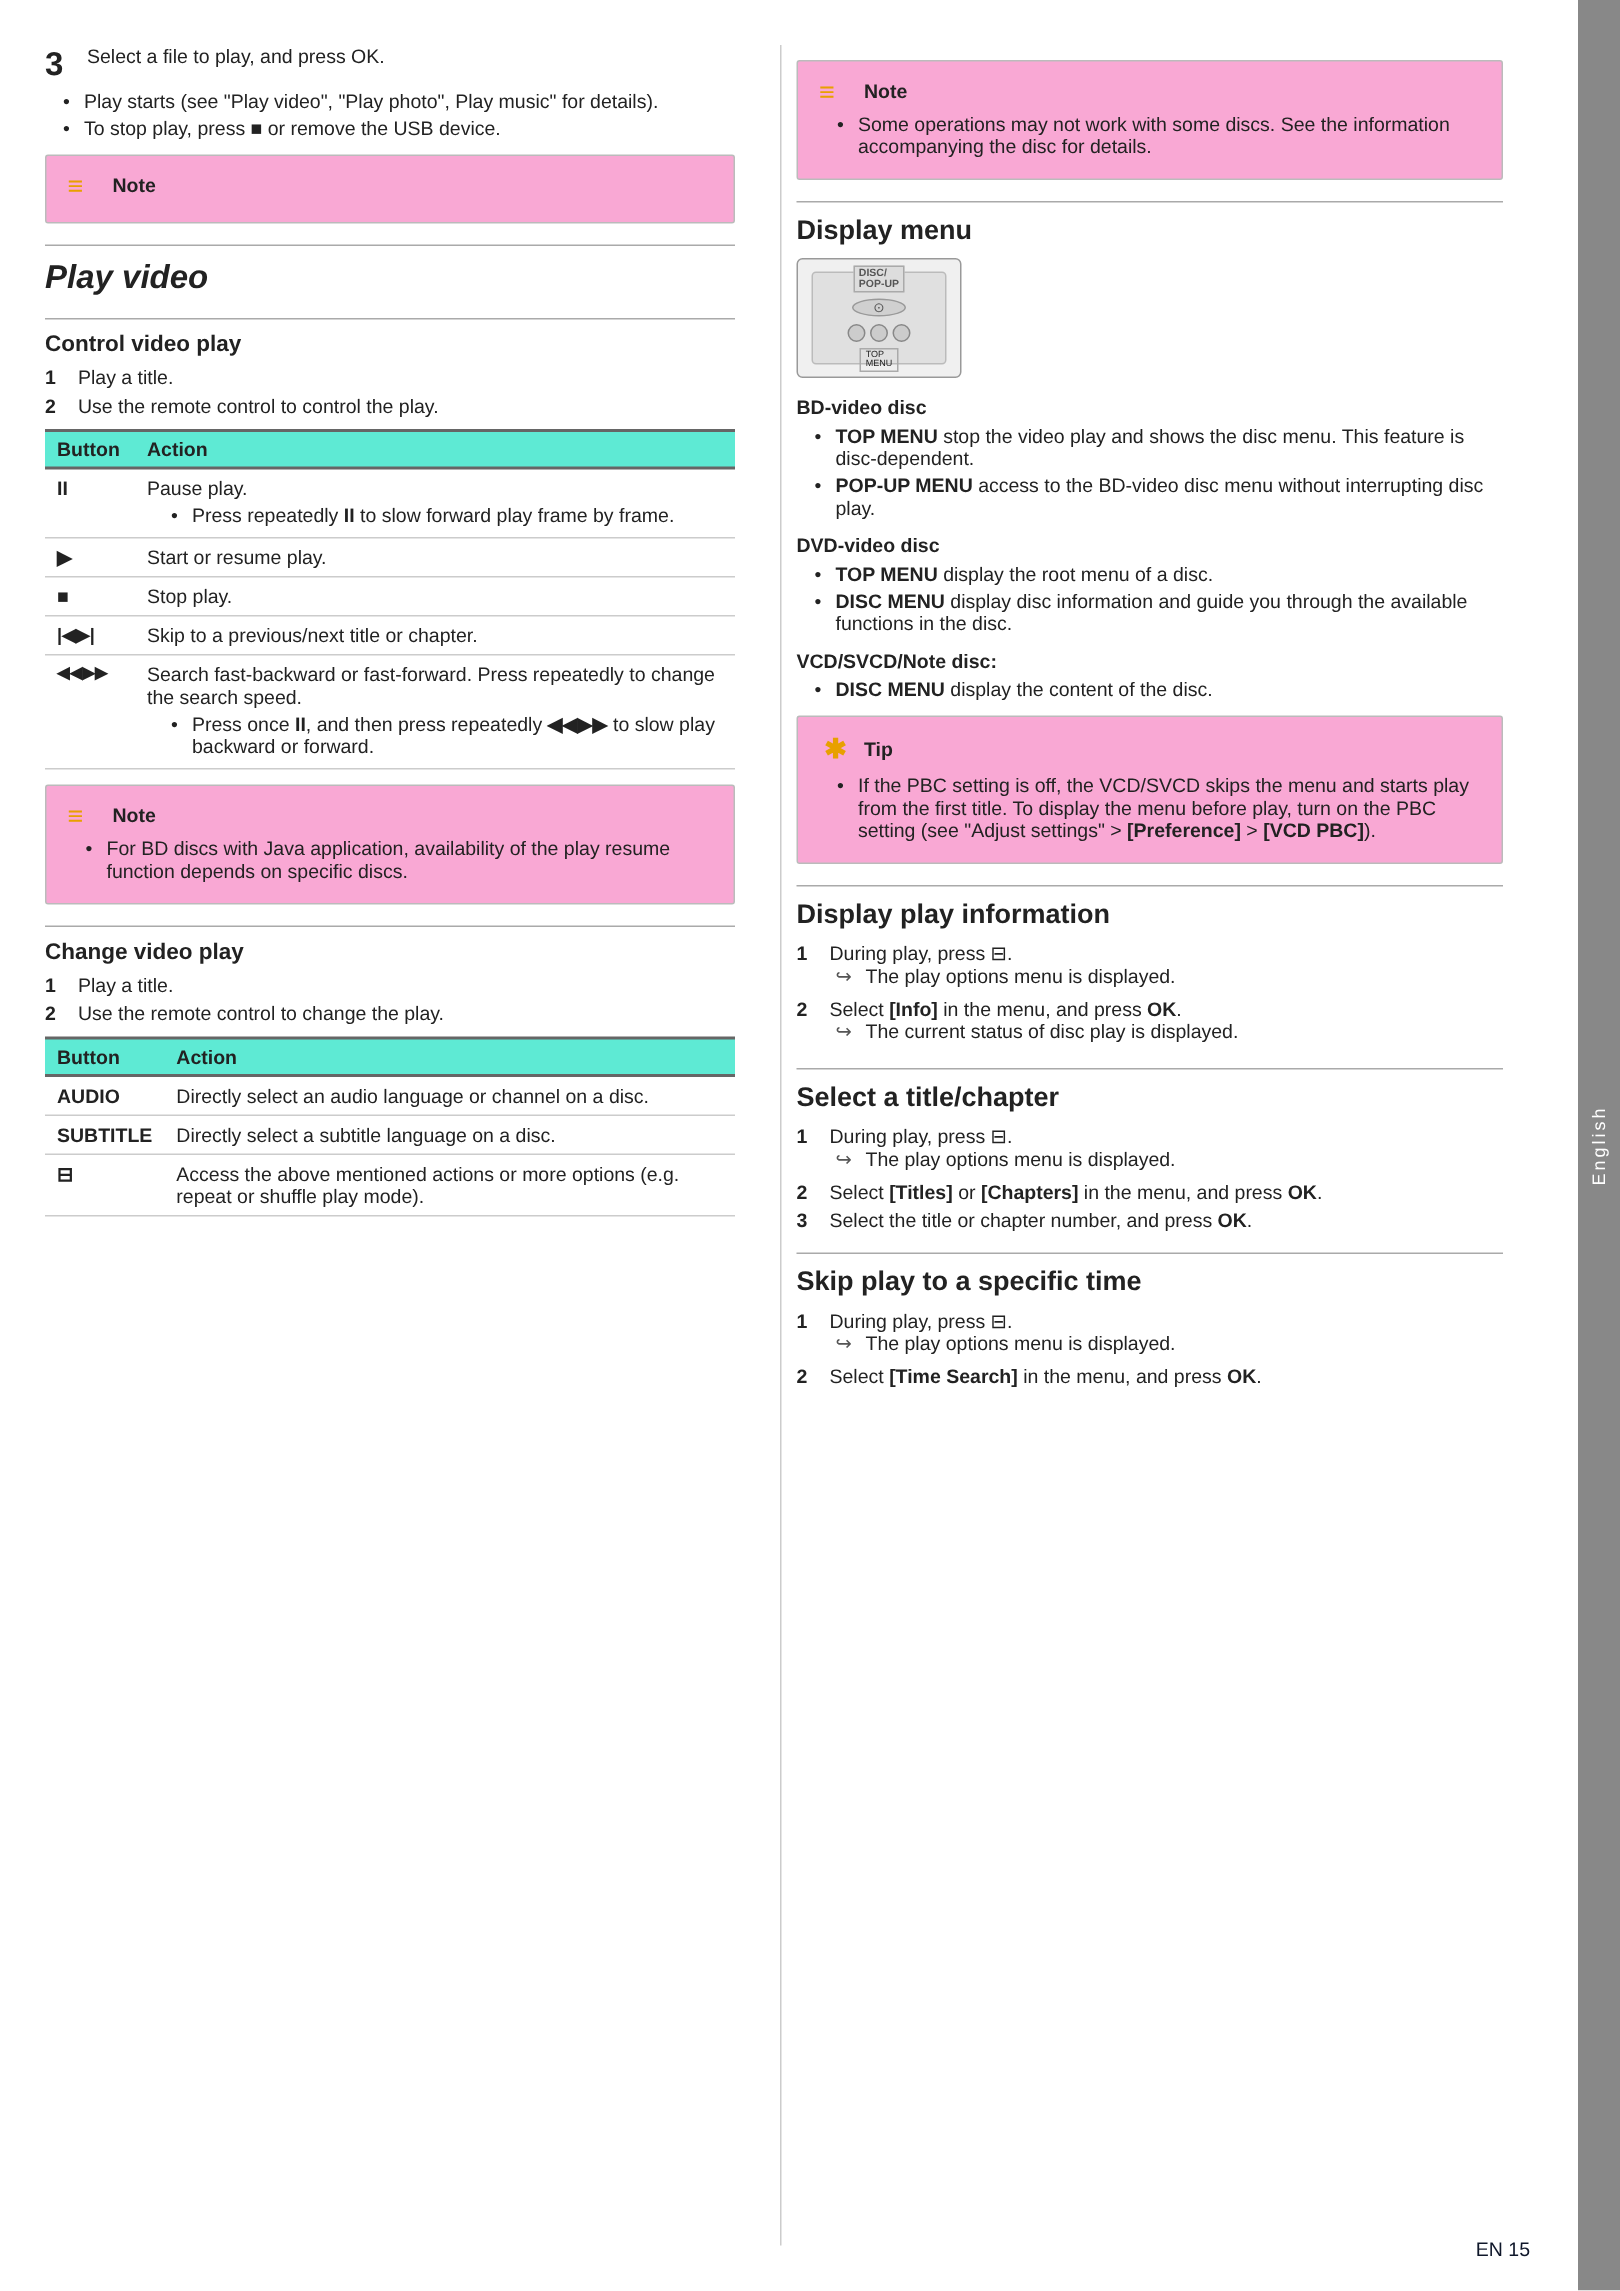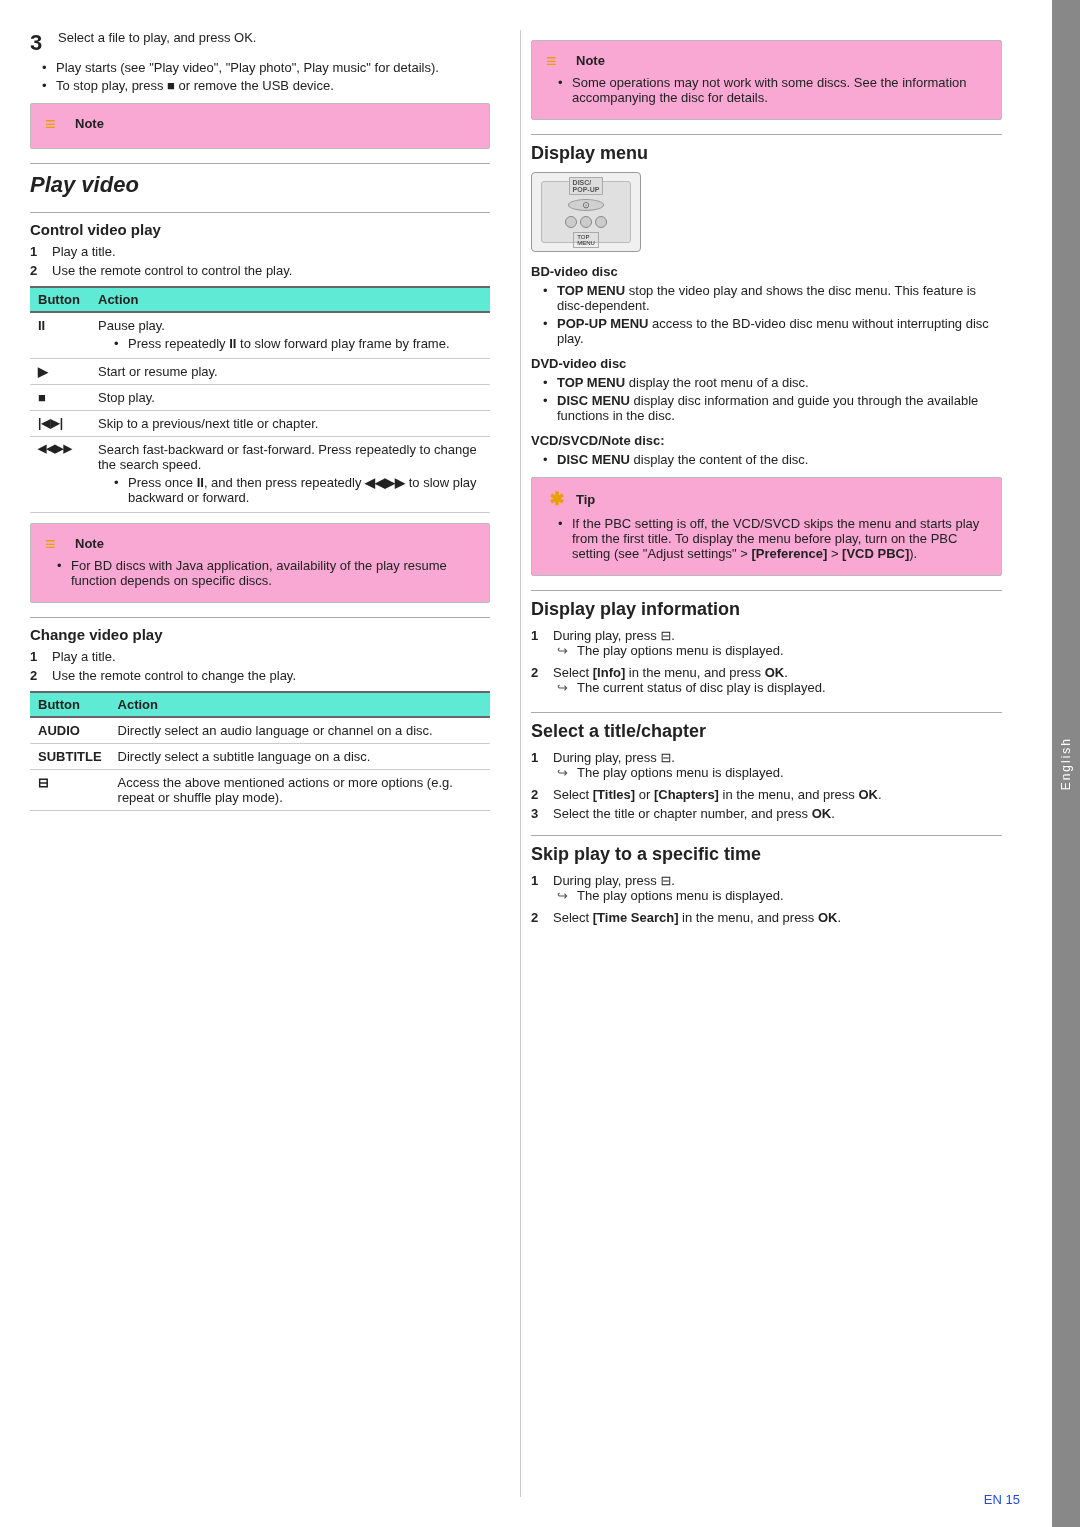--- a/index.html
+++ b/index.html
@@ -277,21 +277,21 @@
       font-size: 13px;
       font-weight: bold;
       margin: 10px 0 4px 0;
     }
 
     .page-footer {
       position: absolute;
       bottom: 20px;
       right: 60px;
       font-size: 13px;
-      color: #1d4ed8;
+      color: #0f172a;
     }
 
     .step3-header {
       display: flex;
       gap: 8px;
       margin-bottom: 4px;
     }
     .step3-num {
       font-size: 22px;
       font-weight: bold;

